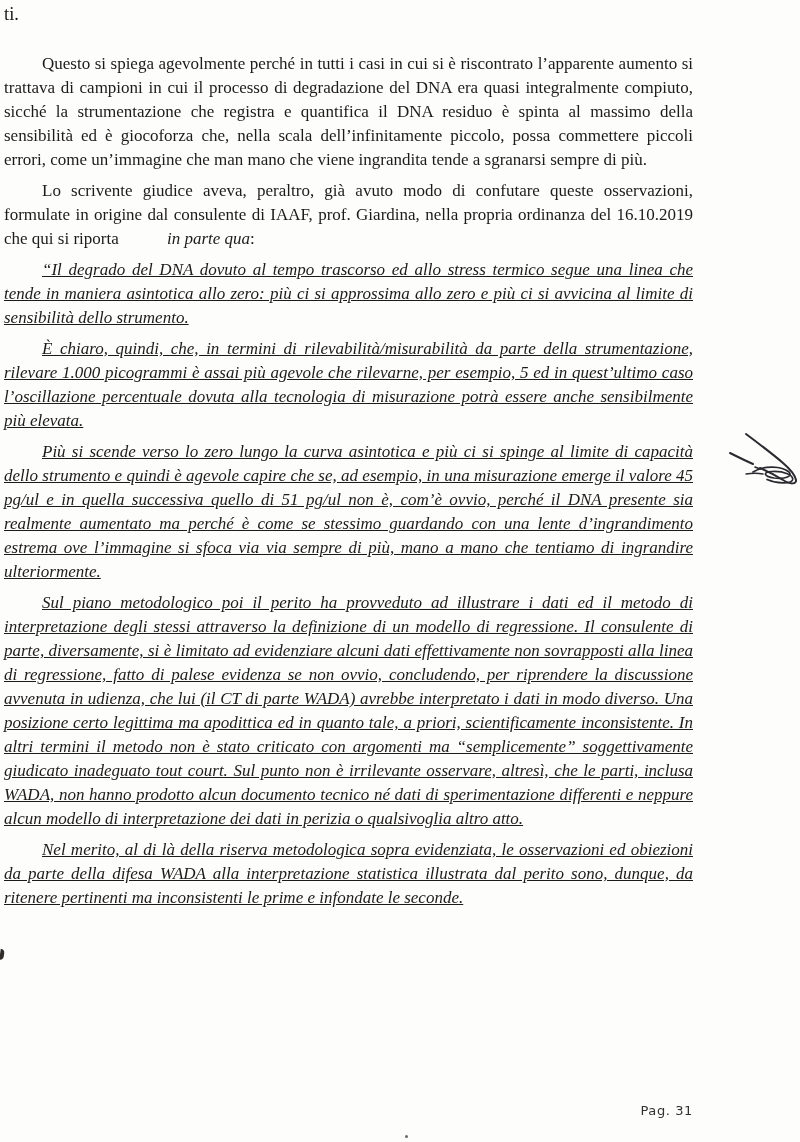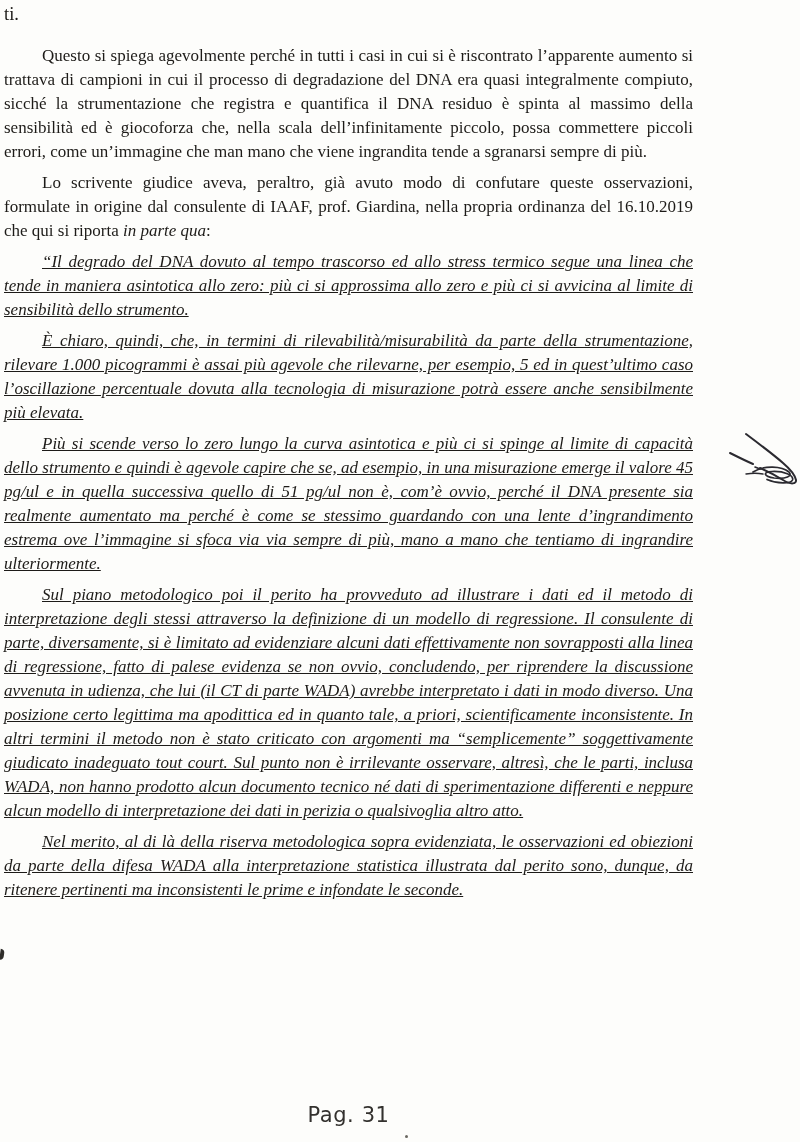--- a/index.html
+++ b/index.html
@@ -14,45 +14,45 @@
   }
   .text-block {
     position: absolute;
     left: 4px;
     top: 2px;
     width: 689px;
   }
   .carryover {
     font-size: 18.5px;
     line-height: 24px;
-    margin: 0 0 18px 0;
+    margin: 0 0 26px 0;
   }
   p.para {
     font-size: 17px;
     line-height: 24px;
     margin: 0 0 7px 0;
     text-align: justify;
     text-indent: 38px;
     hyphens: none;
   }
   p.italic { font-style: italic; text-decoration: underline; }
-  .inline-italic { font-style: italic; }
+  .inline-italic { font-style: italic; margin-left: 44px; }
   sup.exp {
     font-size: 0.6em;
     vertical-align: super;
     line-height: 0;
   }
   .footer {
     position: absolute;
     left: 4px;
     top: 1103px;
     width: 689px;
-    text-align: center;
+    text-align: right;
     font-family: "DejaVu Sans", sans-serif;
-    font-size: 21px;
+    font-size: 13px;
     letter-spacing: 0.6px;
     color: #33312e;
   }
   .signature {
     position: absolute;
     left: 726px;
     top: 427px;
     width: 75px;
     height: 70px;
   }

